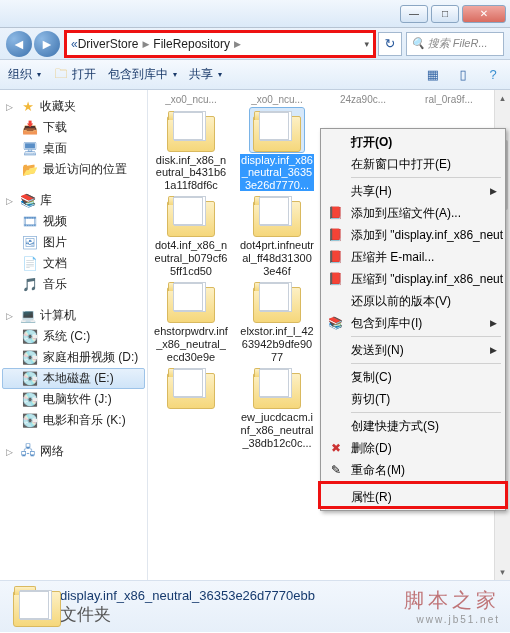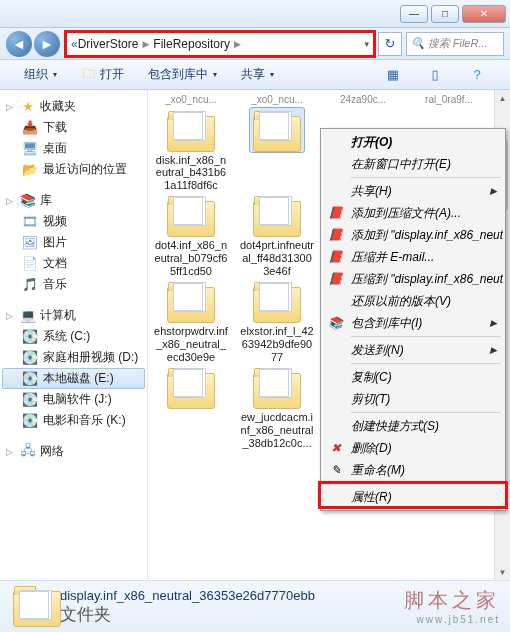--- a/index.html
+++ b/index.html
@@ -15,21 +15,21 @@
 .nav-arrows { display: flex; align-items: center; }
 .nav-circle { width: 26px; height: 26px; border-radius: 50%; background: radial-gradient(circle at 30% 30%, #8cb8e4, #3d72ad); display: flex; align-items: center; justify-content: center; color: #fff; font-size: 14px; margin-right: 2px; }
 .addr-box { flex: 1; height: 24px; background: #fff; border: 1px solid #a3b8cf; display: flex; align-items: center; font-size: 12px; padding: 0 4px; position: relative; }
 .addr-highlight { position: absolute; top: -3px; left: -3px; right: -3px; bottom: -3px; border: 3px solid #e11; pointer-events: none; }
 .addr-sep { color: #888; margin: 0 4px; font-size: 9px; }
 .addr-seg { color: #222; }
 .refresh-btn { width: 24px; height: 24px; border: 1px solid #a3b8cf; background: #fff; display: flex; align-items: center; justify-content: center; color: #2a5a9c; font-size: 13px; }
 .search-box { width: 98px; height: 24px; border: 1px solid #a3b8cf; background: #fff; display: flex; align-items: center; font-size: 11px; color: #888; font-style: italic; padding: 0 4px; gap: 3px; }
 
 
-.toolbar { height: 30px; background: linear-gradient(#f5f9fe,#e1edf9); border-bottom: 1px solid #c1cfdf; display: flex; align-items: center; padding: 0 24px; gap: 24px; font-size: 12px; color: #1a3a6a; }
+.toolbar { height: 30px; background: linear-gradient(#f5f9fe,#e1edf9); border-bottom: 1px solid #c1cfdf; display: flex; align-items: center; padding: 0 8px; gap: 12px; font-size: 12px; color: #1a3a6a; }
 .tb-item { display: flex; align-items: center; gap: 3px; }
 .tb-drop::after { content: "▾"; font-size: 8px; margin-left: 2px; }
 .tb-spacer { flex: 1; }
 .tb-icon { width: 18px; height: 18px; display: flex; align-items: center; justify-content: center; color: #3a6aa8; font-size: 13px; }
 
 
 .main { display: flex; height: 490px; }
 .sidebar { width: 148px; background: #fff; border-right: 1px solid #e0e6ee; padding: 6px 2px; overflow: hidden; font-size: 12px; }
 .side-group { margin-bottom: 10px; }
 .side-header { display: flex; align-items: center; gap: 4px; padding: 2px 4px; color: #222; }
@@ -55,21 +55,21 @@
 .item.partial .lbl { color: #888; font-size: 10px; }
 .item.selected .ficon { outline: 1px solid #7ab3e6; background: #d6e8fa; border-radius: 2px; }
 .item.selected .lbl { background: #3399ff; color: #fff; padding: 0 1px; }
 
 .scrollbar-v { position: absolute; right: 0; top: 0; bottom: 0; width: 16px; background: #f0f0f0; border-left: 1px solid #ddd; }
 .scrollbar-v .thumb { position: absolute; left: 2px; right: 2px; top: 50px; height: 70px; background: #cdcdcd; border-radius: 2px; }
 .scrollbar-v .arr { position: absolute; left: 0; right: 0; height: 16px; text-align: center; font-size: 9px; color: #666; line-height: 16px; }
 
 
 .ctxmenu { position: absolute; top: 128px; right: 4px; width: 186px; background: #f4f4f4; border: 1px solid #9a9a9a; box-shadow: 2px 2px 4px rgba(0,0,0,0.3); font-size: 12px; padding: 2px; z-index: 50; }
-.ctx-item { display: flex; align-items: center; height: 22px; padding: 0 8px 0 28px; position: relative; white-space: nowrap; overflow: hidden; font-style: italic; }
+.ctx-item { display: flex; align-items: center; height: 22px; padding: 0 8px 0 28px; position: relative; white-space: nowrap; overflow: hidden; }
 .ctx-item.bold { font-weight: bold; }
 .ctx-item .ci-icon { position: absolute; left: 5px; width: 16px; height: 16px; display: flex; align-items: center; justify-content: center; font-size: 12px; }
 .ctx-item .arrow { position: absolute; right: 6px; font-size: 9px; color: #333; }
 .ctx-sep { height: 1px; background: #d0d0d0; margin: 2px 2px 2px 28px; }
 .ctx-highlight { position: absolute; left: -3px; right: -3px; height: 28px; border: 3px solid #e11; pointer-events: none; bottom: 1px; }
 
 
 .details { height: 52px; border-top: 1px solid #d7e1ee; background: linear-gradient(#f2f7fd,#e6eff9); display: flex; align-items: center; padding: 4px 10px; gap: 6px; font-size: 12px; }
 .details .big-folder { width: 44px; height: 40px; position: relative; }
 .details .info .name { color: #163a6e; font-size: 13px; }
@@ -223,20 +223,21 @@
             <div class="folder-shape"></div>
             <div class="folder-papers"></div>
           </div>
           <div class="lbl">disk.inf_x86_neutral_b431b61a11f8df6c</div>
         </div>
         <div class="item selected">
           <div class="ficon">
             <div class="folder-shape"></div>
             <div class="folder-papers"></div>
           </div>
+          <div class="lbl">display.inf_x86_neutral_36353e26d7770...</div>
         </div>
         <div class="item" style="visibility: hidden;">
           <div class="ficon"></div>
           <div class="lbl"></div>
         </div>
         <div class="item" style="visibility: hidden;">
           <div class="ficon"></div>
           <div class="lbl"></div>
         </div>
         <div class="item">

